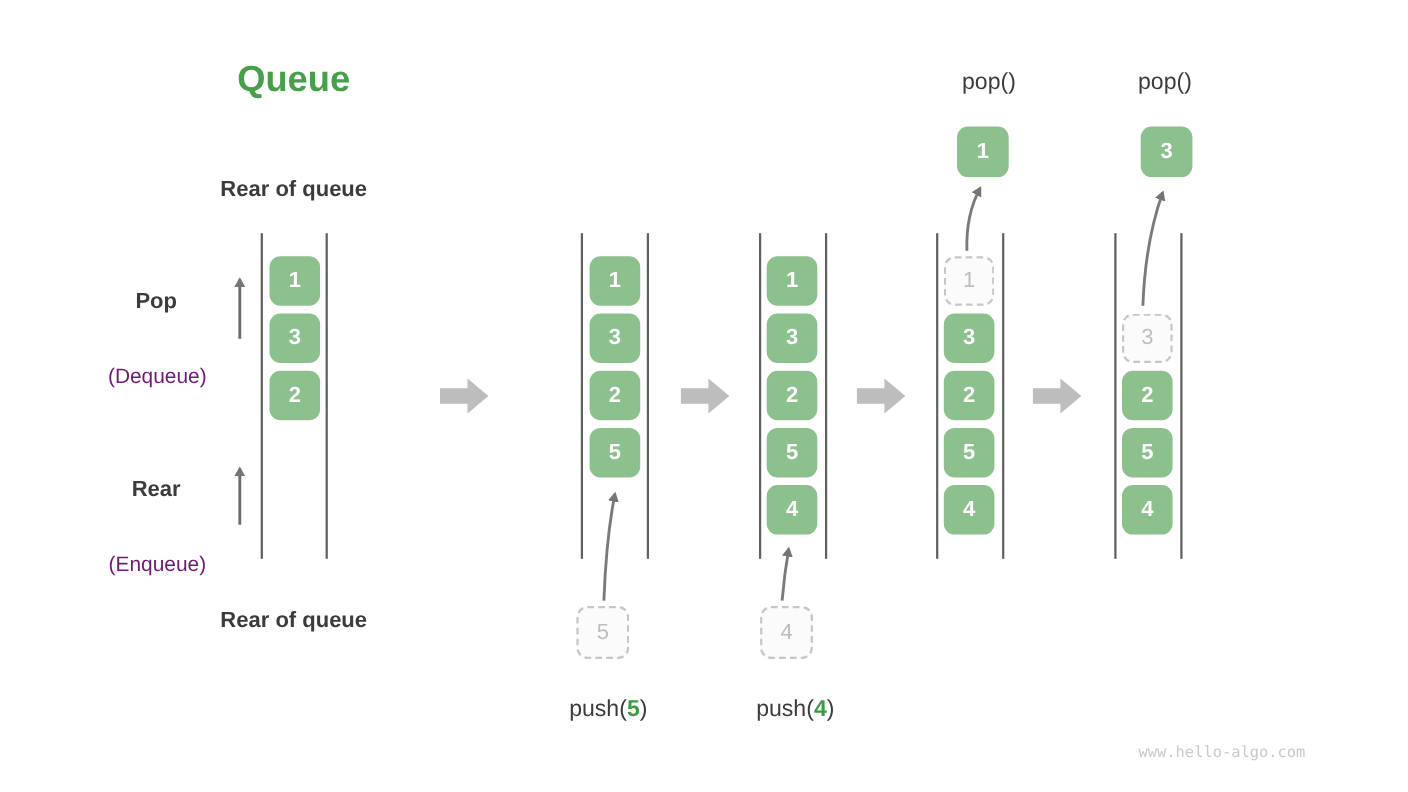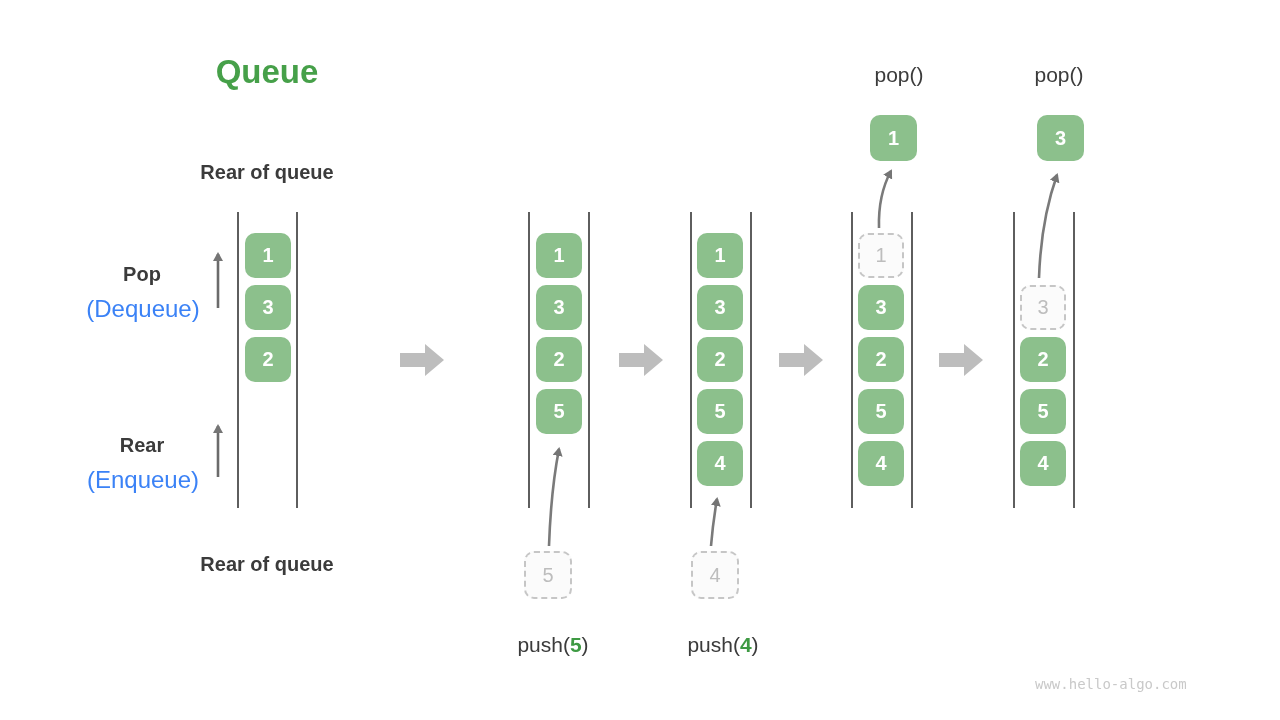--- a/index.html
+++ b/index.html
@@ -7,21 +7,21 @@
     width:1280px; height:720px; position:relative; overflow:hidden;
     background:#ffffff; font-family:"Liberation Sans", sans-serif;
   }
   .abs { position:absolute; }
   .center { display:flex; align-items:center; justify-content:center; text-align:center; }
 
   .title {
     font-size:33px; font-weight:bold; color:#46A049;
   }
   .label-bold { font-size:20px; font-weight:bold; color:#3B3B3B; }
-  .label-reg  { font-size:24px; color:#3b82f6; }
+  .label-reg  { font-size:19px; color:#701a75;margin-top:34px; }
 
   .mono { font-family:Liberation Sans, sans-serif; }
   .op-label { font-size:21px; color:#3B3B3B; letter-spacing:0px; }
   .op-arg { color:#3E9A43; font-weight:bold; }
 
   .rail { position:absolute; width:2px; height:296px; top:212px; background:#5E5E5E; }
 
   .cell {
     position:absolute; width:46px; height:45px;
     background:#8CC08C; border-radius:10px;

